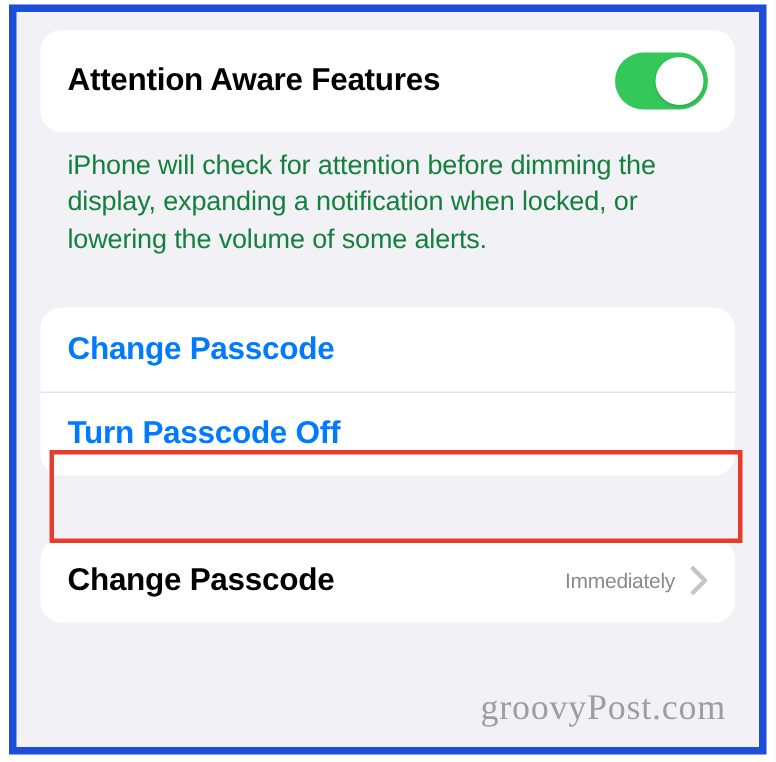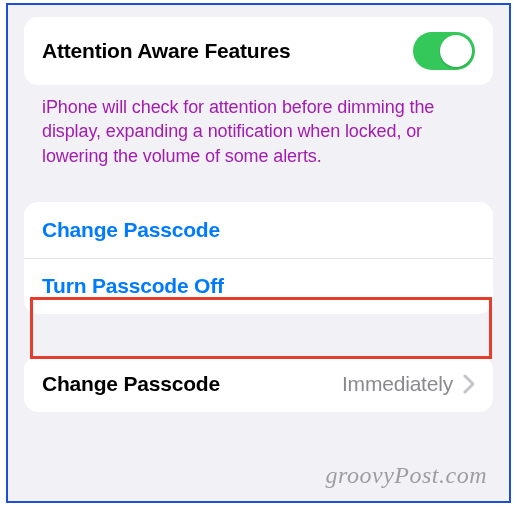--- a/index.html
+++ b/index.html
@@ -9,21 +9,21 @@
     background: #ffffff;
     position: relative;
   }
   .frame {
     position: absolute;
     left: 6px;
     top: 3px;
     width: 505px;
     height: 500px;
     background: #f2f2f6;
-    border: 2px solid #1d4ed8;
+    border: 5px solid #1d4ed8;
   }
   .group {
     background: #ffffff;
     border-radius: 14px;
     margin: 0 16px;
     overflow: hidden;
   }
   .row {
     display: flex;
     align-items: center;
@@ -40,21 +40,21 @@
     letter-spacing: -0.2px;
   }
   .spacer { flex: 1; }
   .link {
     font-size: 21px;
     font-weight: 600;
     color: #007aff;
     letter-spacing: -0.2px;
   }
   .footer {
-    color: #a21caf;
+    color: #15803d;
     font-size: 18px;
     line-height: 1.35;
     padding: 10px 34px 0 34px;
     letter-spacing: -0.1px;
   }
   .toggle {
     width: 62px;
     height: 38px;
     background: #34c759;
     border-radius: 19px;
@@ -66,39 +66,38 @@
     right: 3px;
     top: 3px;
     width: 32px;
     height: 32px;
     background: #ffffff;
     border-radius: 50%;
     box-shadow: 0 1px 2px rgba(0,0,0,0.2);
   }
   .value {
     color: #8a8a8e;
-    font-size: 21px;
+    font-size: 14px;
     margin-right: 10px;
     letter-spacing: -0.2px;
   }
   .chevron {
     color: #c5c5c9;
     flex-shrink: 0;
   }
   .highlight {
     position: absolute;
     border: 3px solid #e53c2e;
     pointer-events: none;
   }
   .watermark {
     position: absolute;
     right: 22px;
     bottom: 12px;
     font-family: "Times New Roman", Georgia, serif;
-    font-style: italic;
     font-size: 24px;
     color: rgba(90,90,90,0.55);
     letter-spacing: 0.5px;
     pointer-events: none;
   }
 </style>
 </head>
 <body>
 
 <div class="frame">

